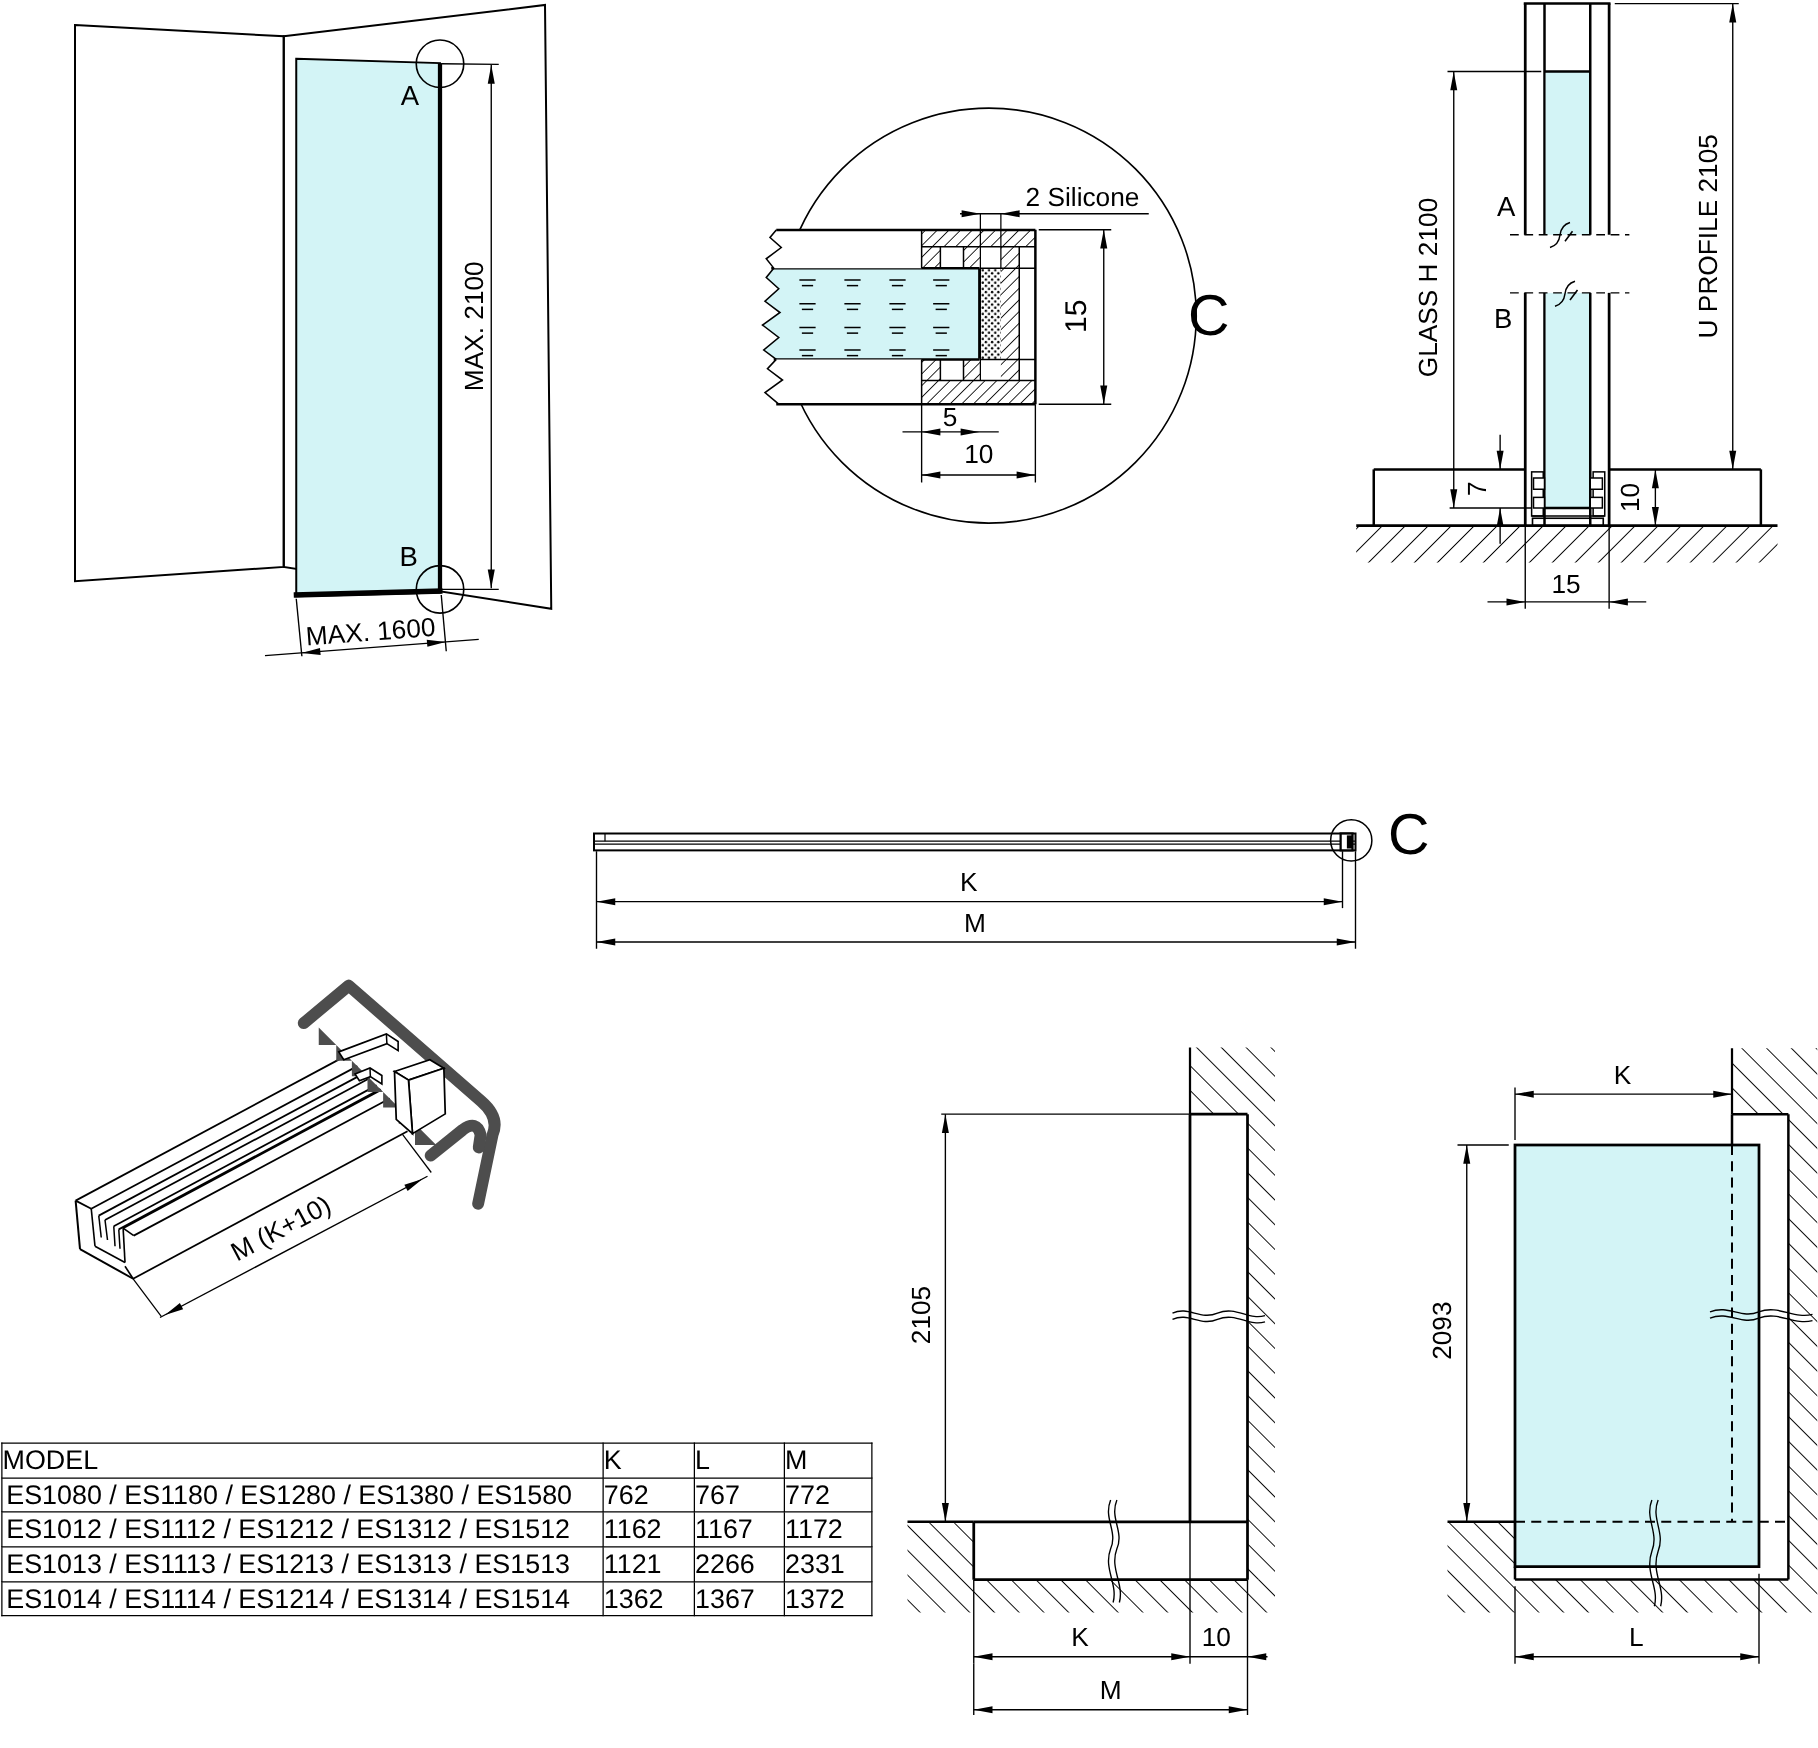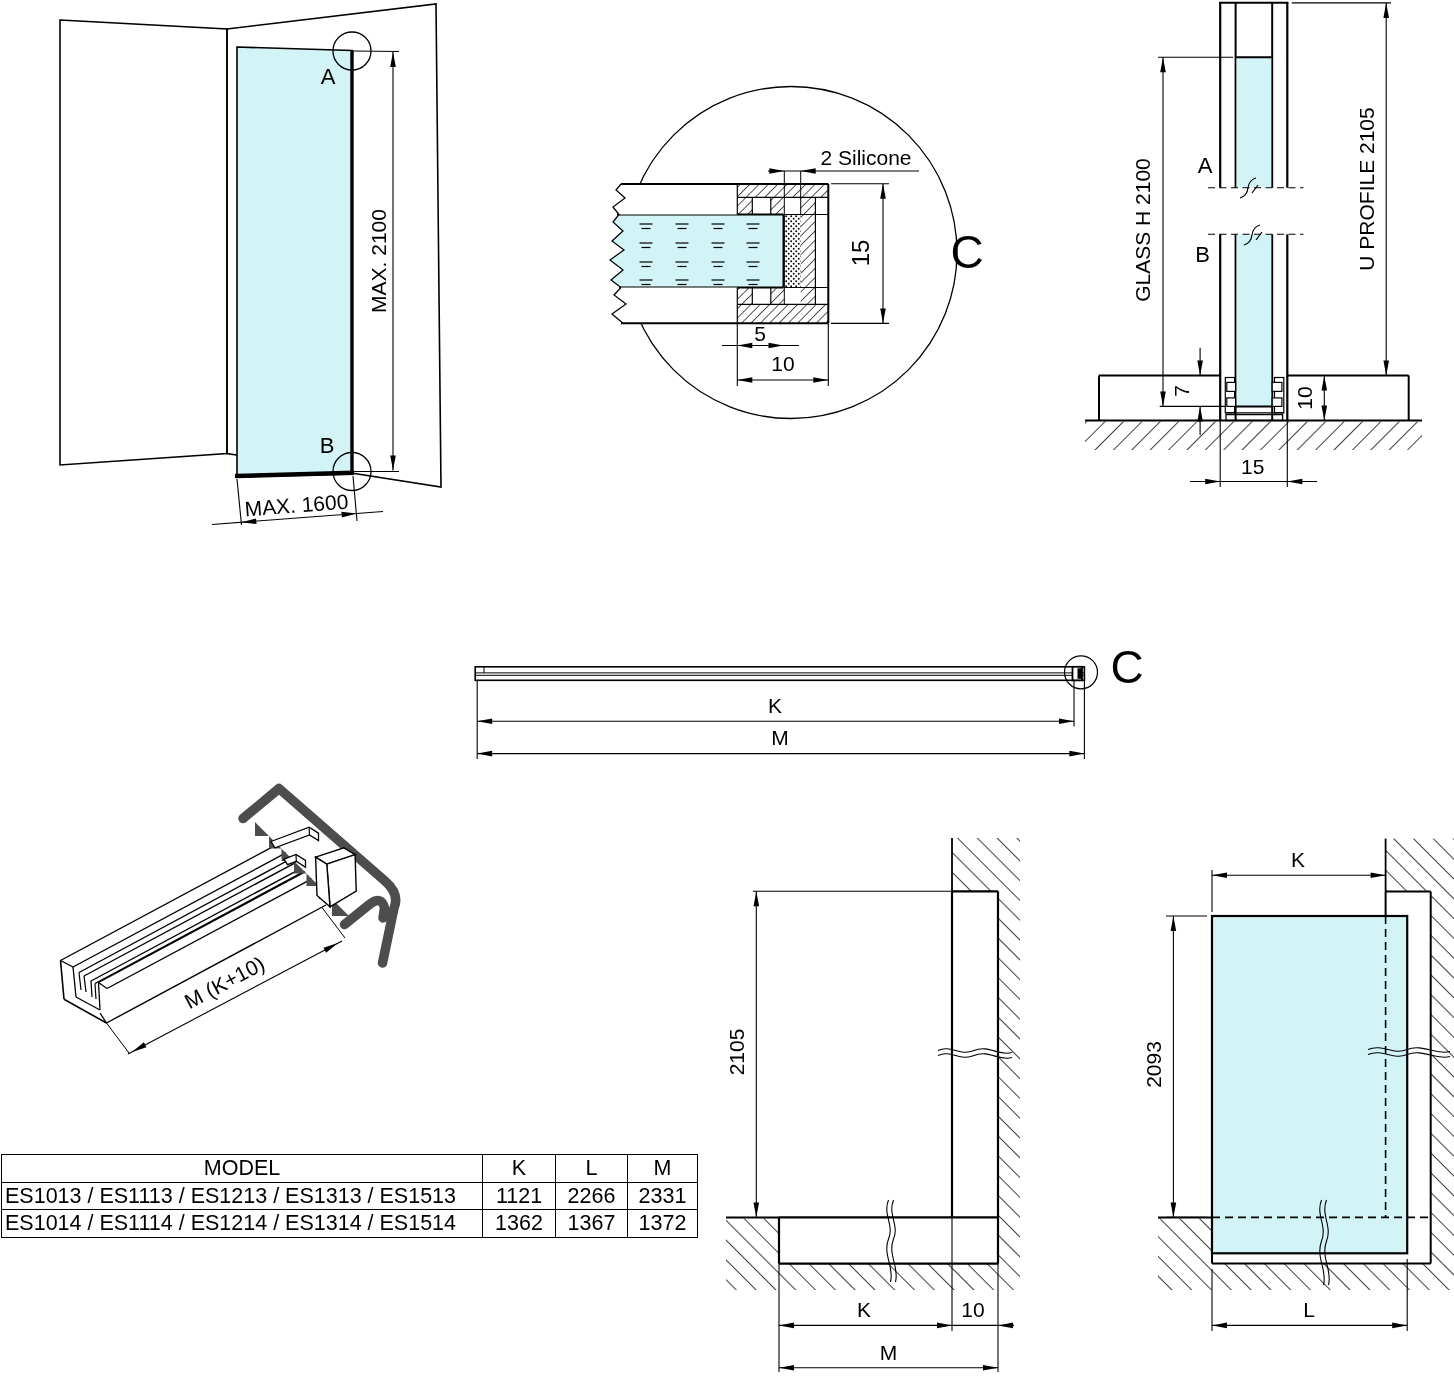--- a/index.html
+++ b/index.html
@@ -1,19 +1,19 @@
 <!DOCTYPE html>
 <html><head><meta charset="utf-8">
 <style>
 html,body{margin:0;padding:0;background:#fff;width:1454px;height:1398px;overflow:hidden}
 svg{position:absolute;top:0;left:0}
 table{position:absolute;left:1px;top:1154px;width:696px;border-collapse:collapse;
  font-family:"Liberation Sans",sans-serif;font-size:21.5px;color:#000;table-layout:fixed}
 td{border:1.6px solid #000;height:26.7px;padding:0 0 0 3px;white-space:nowrap;overflow:hidden}
-td.c{text-align:center;padding:0}
+td.c{padding:0}
 col.cm{width:481px} col.ck{width:73px} col.cl{width:72px} col.cmm{width:70px}
 </style></head>
 <body>
 <svg width="1454" height="1398" viewBox="0 0 1454 1398">
     <defs>
 <pattern id="hWall" patternUnits="userSpaceOnUse" width="14" height="14" patternTransform="rotate(-45)">
 <line x1="0" y1="0" x2="0" y2="14" stroke="#000" stroke-width="1.5"></line>
       </pattern>
 <pattern id="hFloor" patternUnits="userSpaceOnUse" width="13" height="13" patternTransform="rotate(45)">
 <line x1="0" y1="0" x2="0" y2="13" stroke="#000" stroke-width="1.5"></line>
@@ -422,20 +422,32 @@
       <col class="cmm">
     </colgroup>
     <tbody>
       <tr>
         <td class="m c">MODEL</td>
         <td class="c">K</td>
         <td class="c">L</td>
         <td class="c">M</td>
       </tr>
 <tr>
+        <td class="m">ES1080 / ES1180 / ES1280 / ES1380 / ES1580</td>
+        <td class="c">762</td>
+        <td class="c">767</td>
+        <td class="c">772</td>
+      </tr>
+<tr>
+        <td class="m">ES1012 / ES1112 / ES1212 / ES1312 / ES1512</td>
+        <td class="c">1162</td>
+        <td class="c">1167</td>
+        <td class="c">1172</td>
+      </tr>
+<tr>
         <td class="m">ES1013 / ES1113 / ES1213 / ES1313 / ES1513</td>
         <td class="c">1121</td>
         <td class="c">2266</td>
         <td class="c">2331</td>
       </tr>
 <tr>
         <td class="m">ES1014 / ES1114 / ES1214 / ES1314 / ES1514</td>
         <td class="c">1362</td>
         <td class="c">1367</td>
         <td class="c">1372</td>

